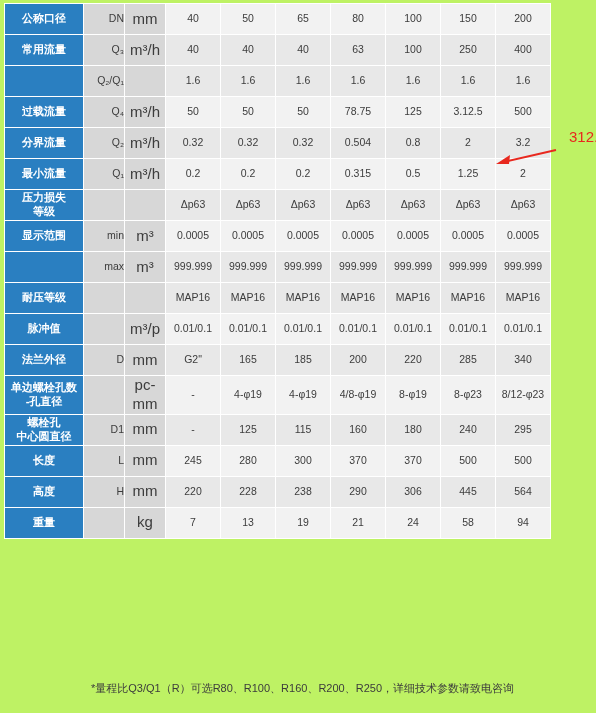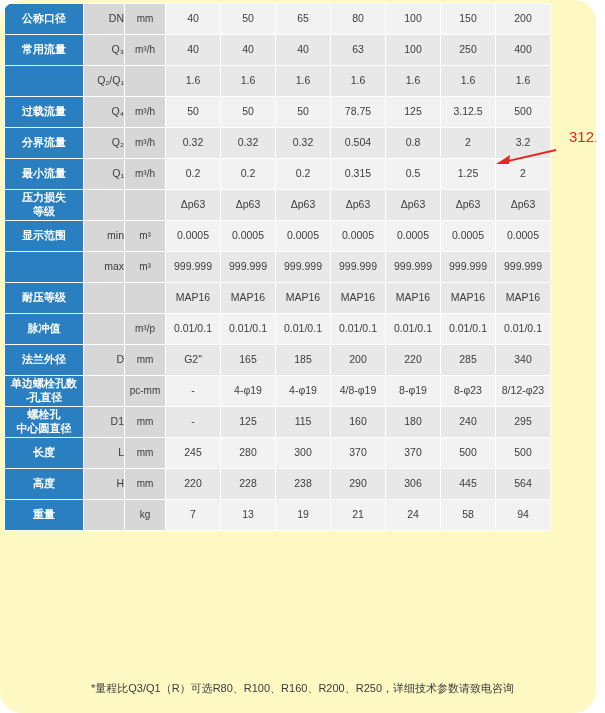--- a/index.html
+++ b/index.html
@@ -6,22 +6,21 @@
     margin: 0;
     padding: 0;
     background: #ffffff;
     font-family: "Liberation Sans", sans-serif;
   }
   #page {
     position: relative;
     width: 596px;
     height: 713px;
     overflow: hidden;
-    background: #fef9c3;
-    border-radius: 22px;
+    background: #bef264;
   }
   table.spec {
     border-collapse: collapse;
     table-layout: fixed;
     width: 547px;
     margin: 0;
     position: absolute;
     left: 4px;
     top: 3px;
   }
@@ -47,21 +46,21 @@
     background: #d7d7d7;
     color: #3c3c3c;
     width: 40px;
     font-size: 10.5px;
     text-align: right;
   }
   table.spec td.unit {
     background: #d7d7d7;
     color: #3c3c3c;
     width: 40px;
-    font-size: 10px;
+    font-size: 15px;
   }
   table.spec td.val {
     background: #f2f2f2;
   }
   table.spec tr.alt td.val {
     background: #e8e8e8;
   }
   .two-line {
     line-height: 1.25;
   }

